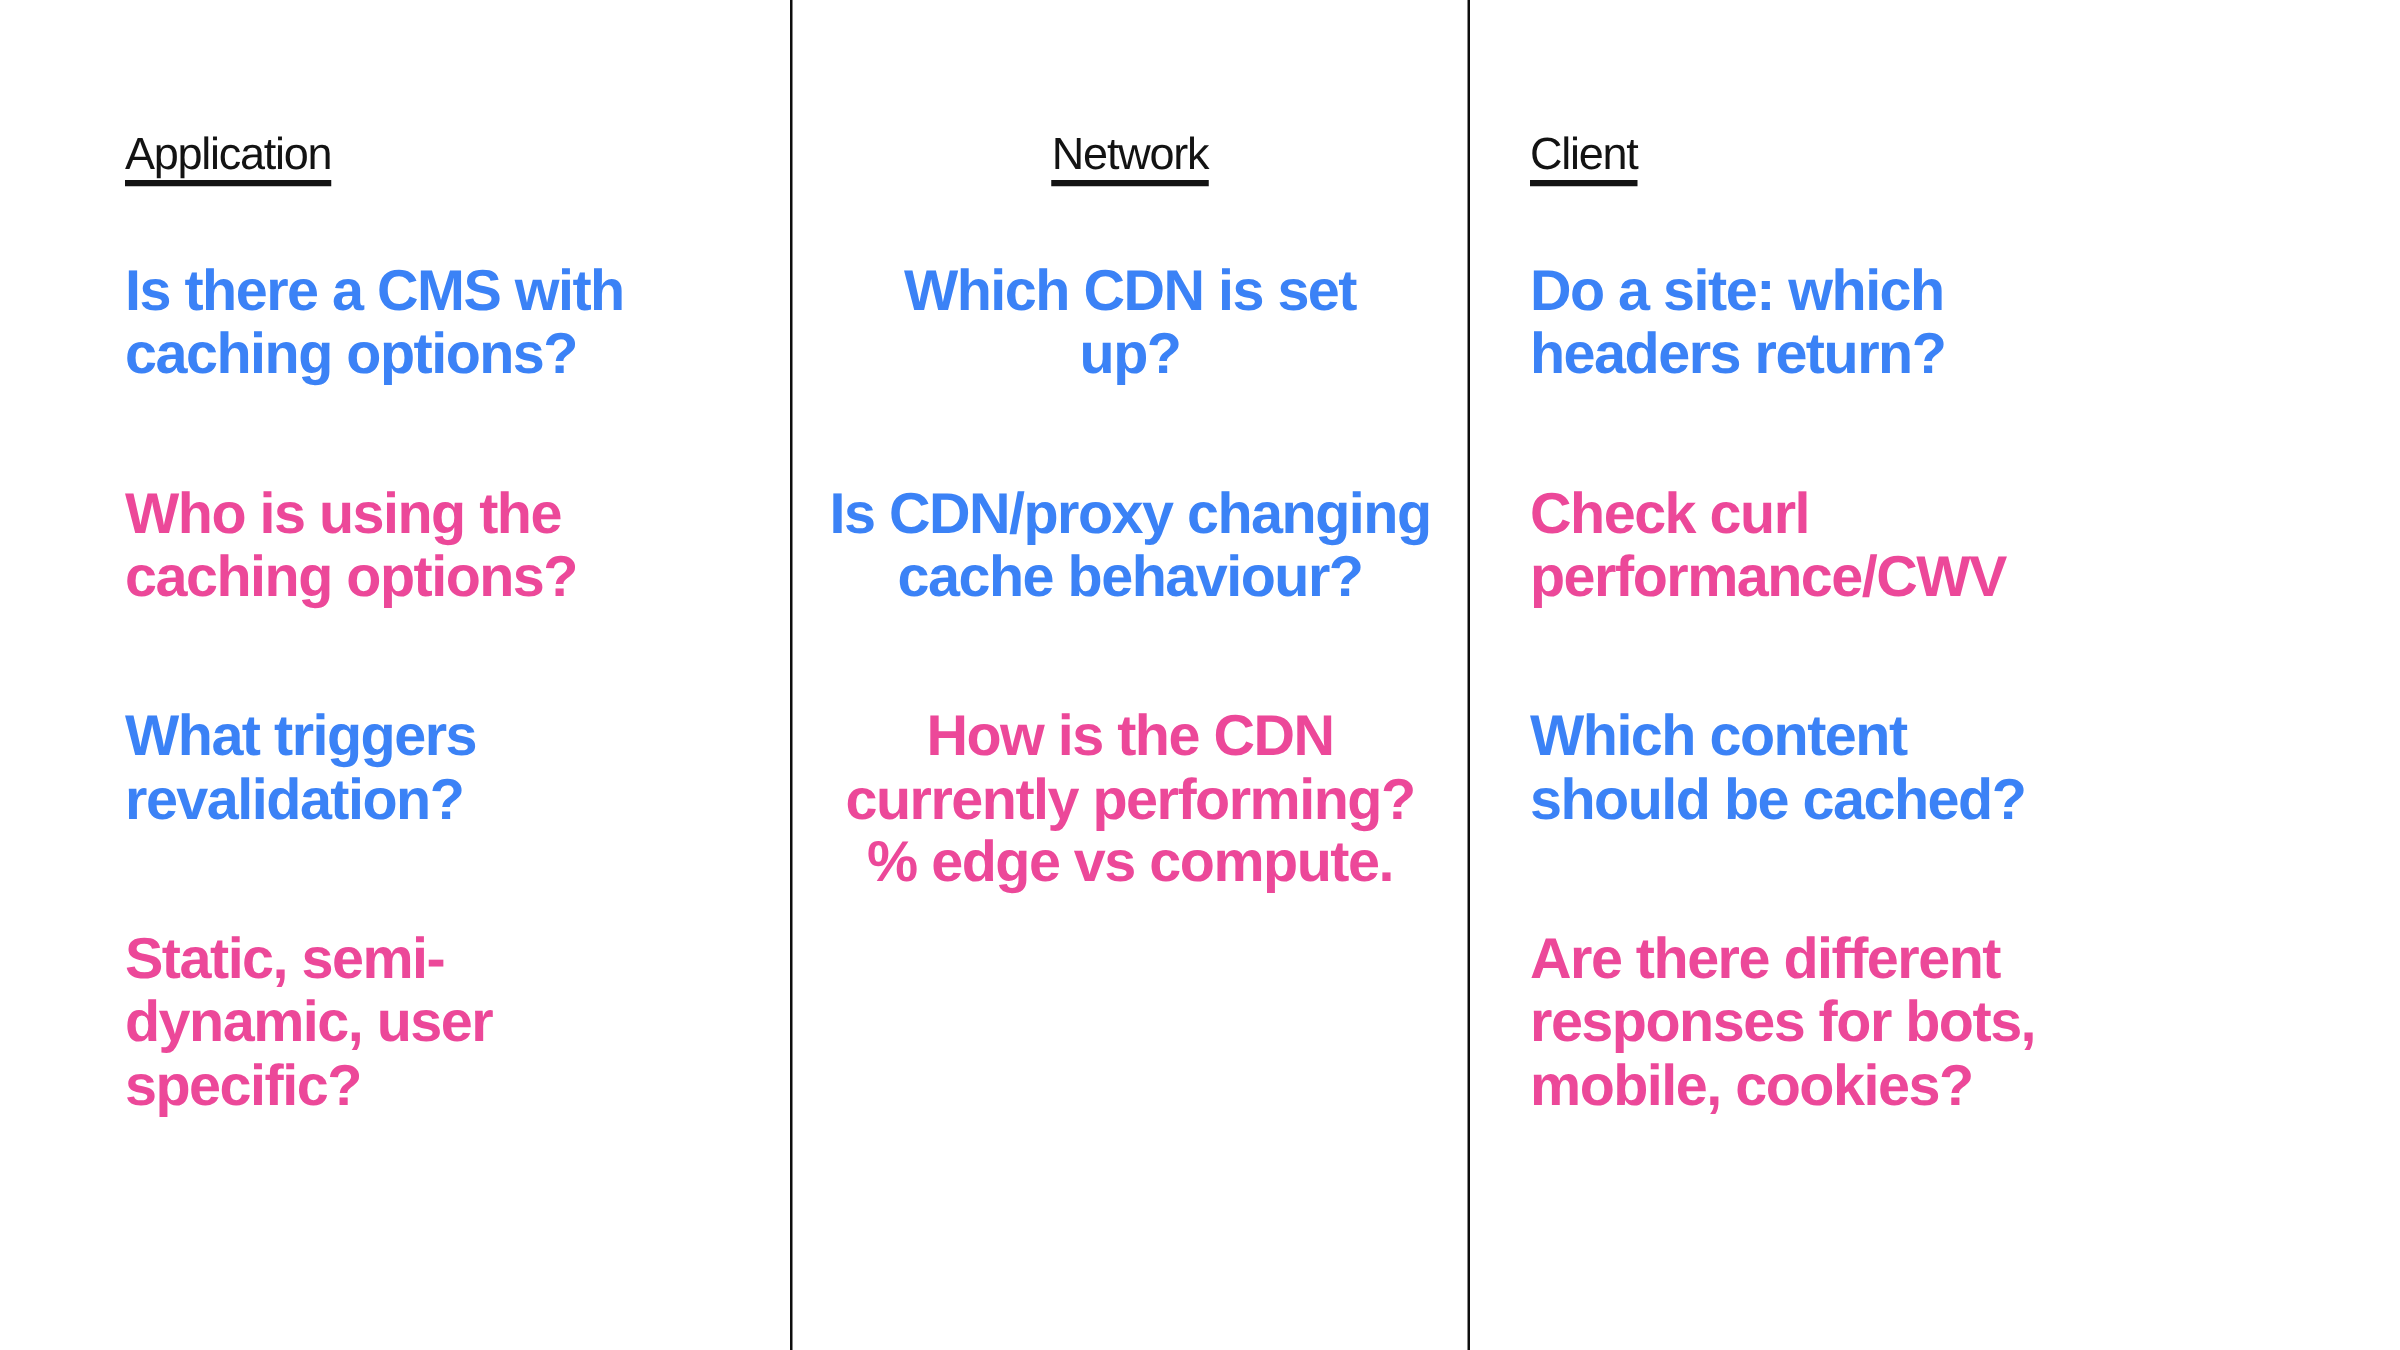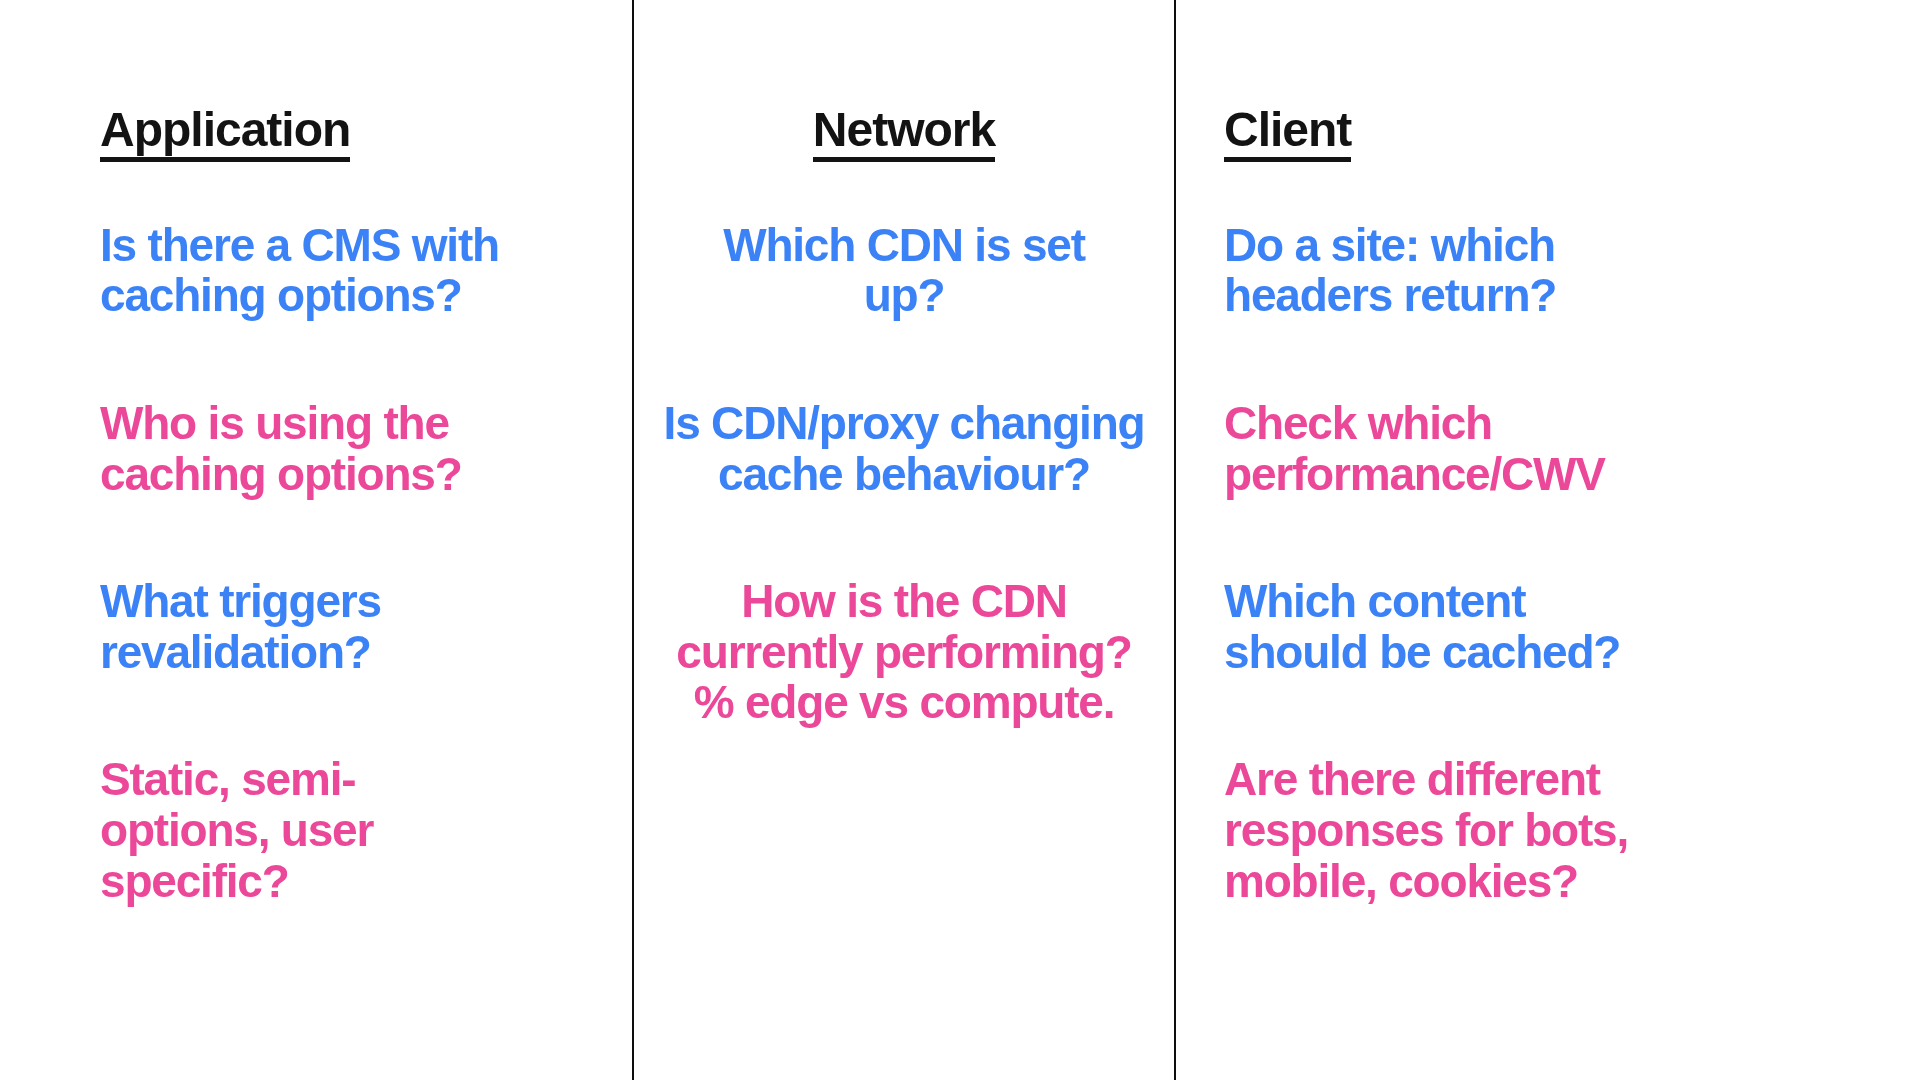--- a/index.html
+++ b/index.html
@@ -35,22 +35,22 @@
   }
   .col-3 {
     flex: 1;
     padding-left: 24px;
     padding-right: 100px;
     text-align: left;
     margin-left: 24px;
   }
   .heading {
     display: inline-block;
-    font-size: 48px;
-    font-weight: 700;
+    font-size: 36px;
+    font-weight: 400;
     letter-spacing: -1px;
     color: #131313;
     line-height: 1.08;
     border-bottom: 5px solid #131313;
     padding-bottom: 1px;
   }
   .q {
     font-size: 46px;
     font-weight: 700;
     letter-spacing: -1.2px;
@@ -69,40 +69,40 @@
 
   <div class="col col-1">
     <span class="heading">Application</span>
     <p class="q q-black first">Is there a CMS with
 caching options?</p>
     <p class="q q-accent">Who is using the
 caching options?</p>
     <p class="q q-black">What triggers
 revalidation?</p>
     <p class="q q-accent">Static, semi-
-options, user
+dynamic, user
 specific?</p>
   </div>
 
   <div class="col col-2">
     <span class="heading">Network</span>
     <p class="q q-black first">Which CDN is set
 up?</p>
     <p class="q q-black">Is CDN/proxy changing
 cache behaviour?</p>
     <p class="q q-accent">How is the CDN
 currently performing?
 % edge vs compute.</p>
   </div>
 
   <div class="col col-3">
     <span class="heading">Client</span>
     <p class="q q-black first">Do a site: which
 headers return?</p>
-    <p class="q q-accent">Check which
+    <p class="q q-accent">Check curl
 performance/CWV</p>
     <p class="q q-black">Which content
 should be cached?</p>
     <p class="q q-accent">Are there different
 responses for bots,
 mobile, cookies?</p>
   </div>
 
 </div>
 

